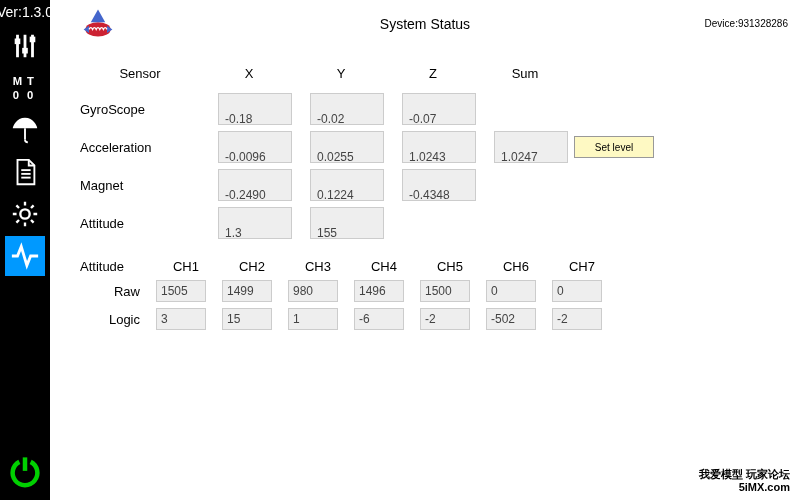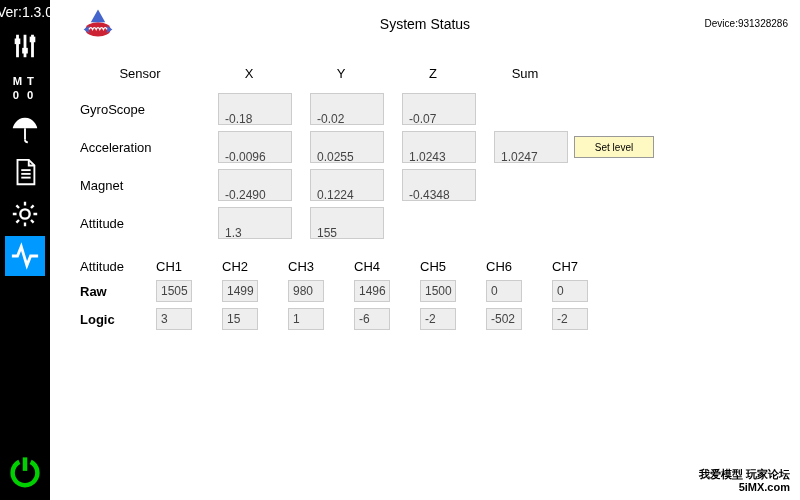--- a/index.html
+++ b/index.html
@@ -16,23 +16,23 @@
   .logo { width: 36px; height: 36px; margin-left: 30px; }
   .title { position: absolute; left: 0; right: 0; text-align: center; font-size: 14px; pointer-events: none; }
   .device { position: absolute; right: 12px; top: 18px; font-size: 10px; }
   .content { padding: 18px 20px 0 30px; }
   .sensor-table { display: grid; grid-template-columns: 120px 86px 86px 86px 86px 80px; column-gap: 6px; row-gap: 6px; align-items: center; }
   .sensor-table .hd { text-align: center; font-size: 13px; padding-bottom: 6px; }
   .sensor-table .rowlabel { text-align: left; padding-right: 10px; font-size: 13px; }
   .val { background: #eee; border: 1px solid #ccc; height: 22px; line-height: 20px; padding: 15px 6px; font-size: 12px; color: #444; margin-left: 12px; }
   .setlevel { background: #fef9c3; border: 1px solid #999; height: 22px; font-size: 10px; padding: 0 8px; cursor: pointer; }
   .rc-table { margin-top: 20px; display: grid; grid-template-columns: 70px repeat(7, 60px); column-gap: 6px; row-gap: 6px; align-items: center; }
-  .rc-table .hd { font-size: 13px; }
-  .rc-table .rowlabel { text-align: left; padding-right: 10px; font-size: 13px; font-weight: bold; }
-  .rc-val { background: #eee; border: 1px solid #ccc; height: 22px; line-height: 20px; padding: 0 4px; width: 36px; font-size: 12px; color: #444; text-align: left; }
+  .rc-table .hd { text-align: center; font-size: 13px; }
+  .rc-table .rowlabel { text-align: right; padding-right: 10px; font-size: 13px; }
+  .rc-val { background: #eee; border: 1px solid #ccc; height: 22px; line-height: 20px; padding: 0 4px; width: 50px; font-size: 12px; color: #444; text-align: left; }
   .watermark { position: absolute; right: 10px; bottom: 6px; font-size: 11px; color: #000; font-weight: bold; text-align: right; line-height: 1.2; text-shadow: 1px 1px 0 #fff, -1px -1px 0 #fff, 1px -1px 0 #fff, -1px 1px 0 #fff; }
 </style>
 </head>
 <body>
 
 <div class="sidebar">
   <div class="version">Ver:1.3.0</div>
 
   <div class="side-icon">
     <svg viewBox="0 0 32 32">

